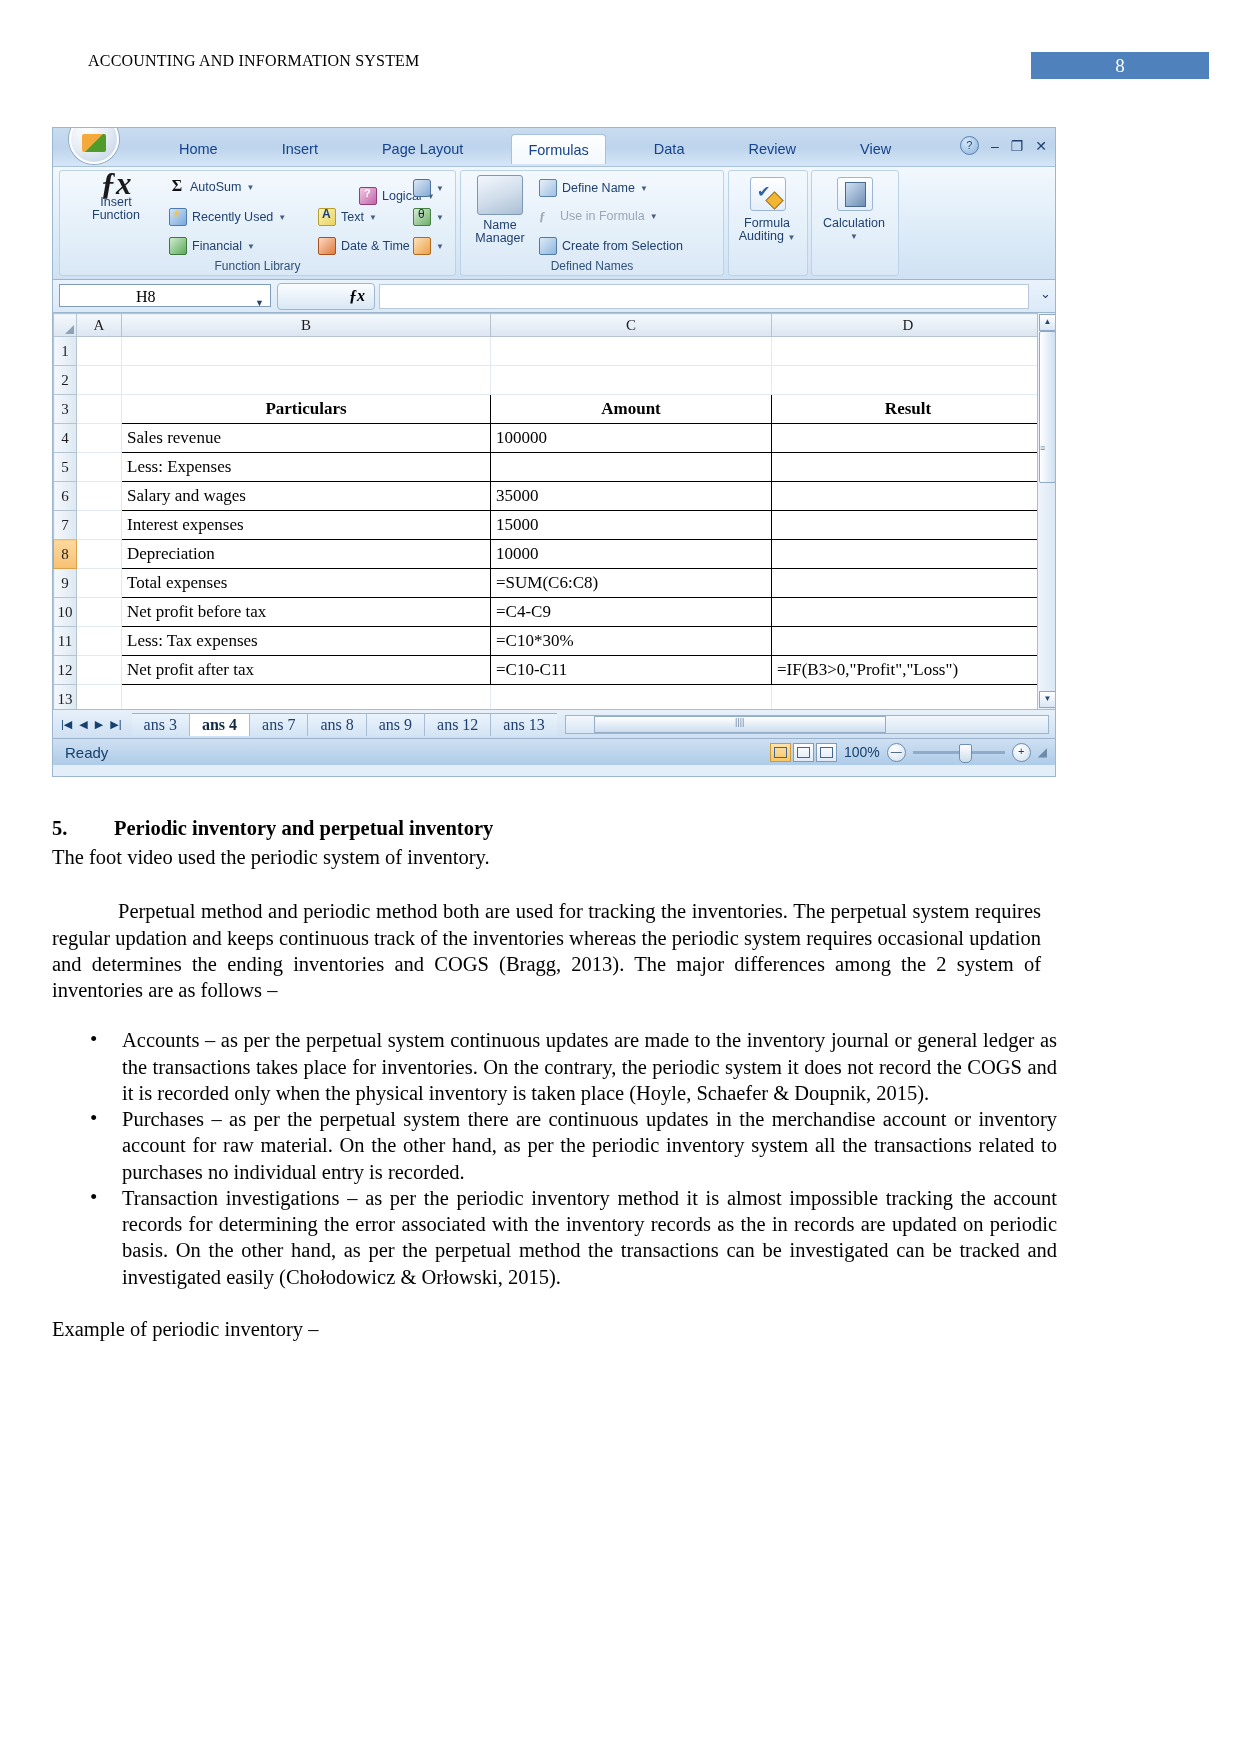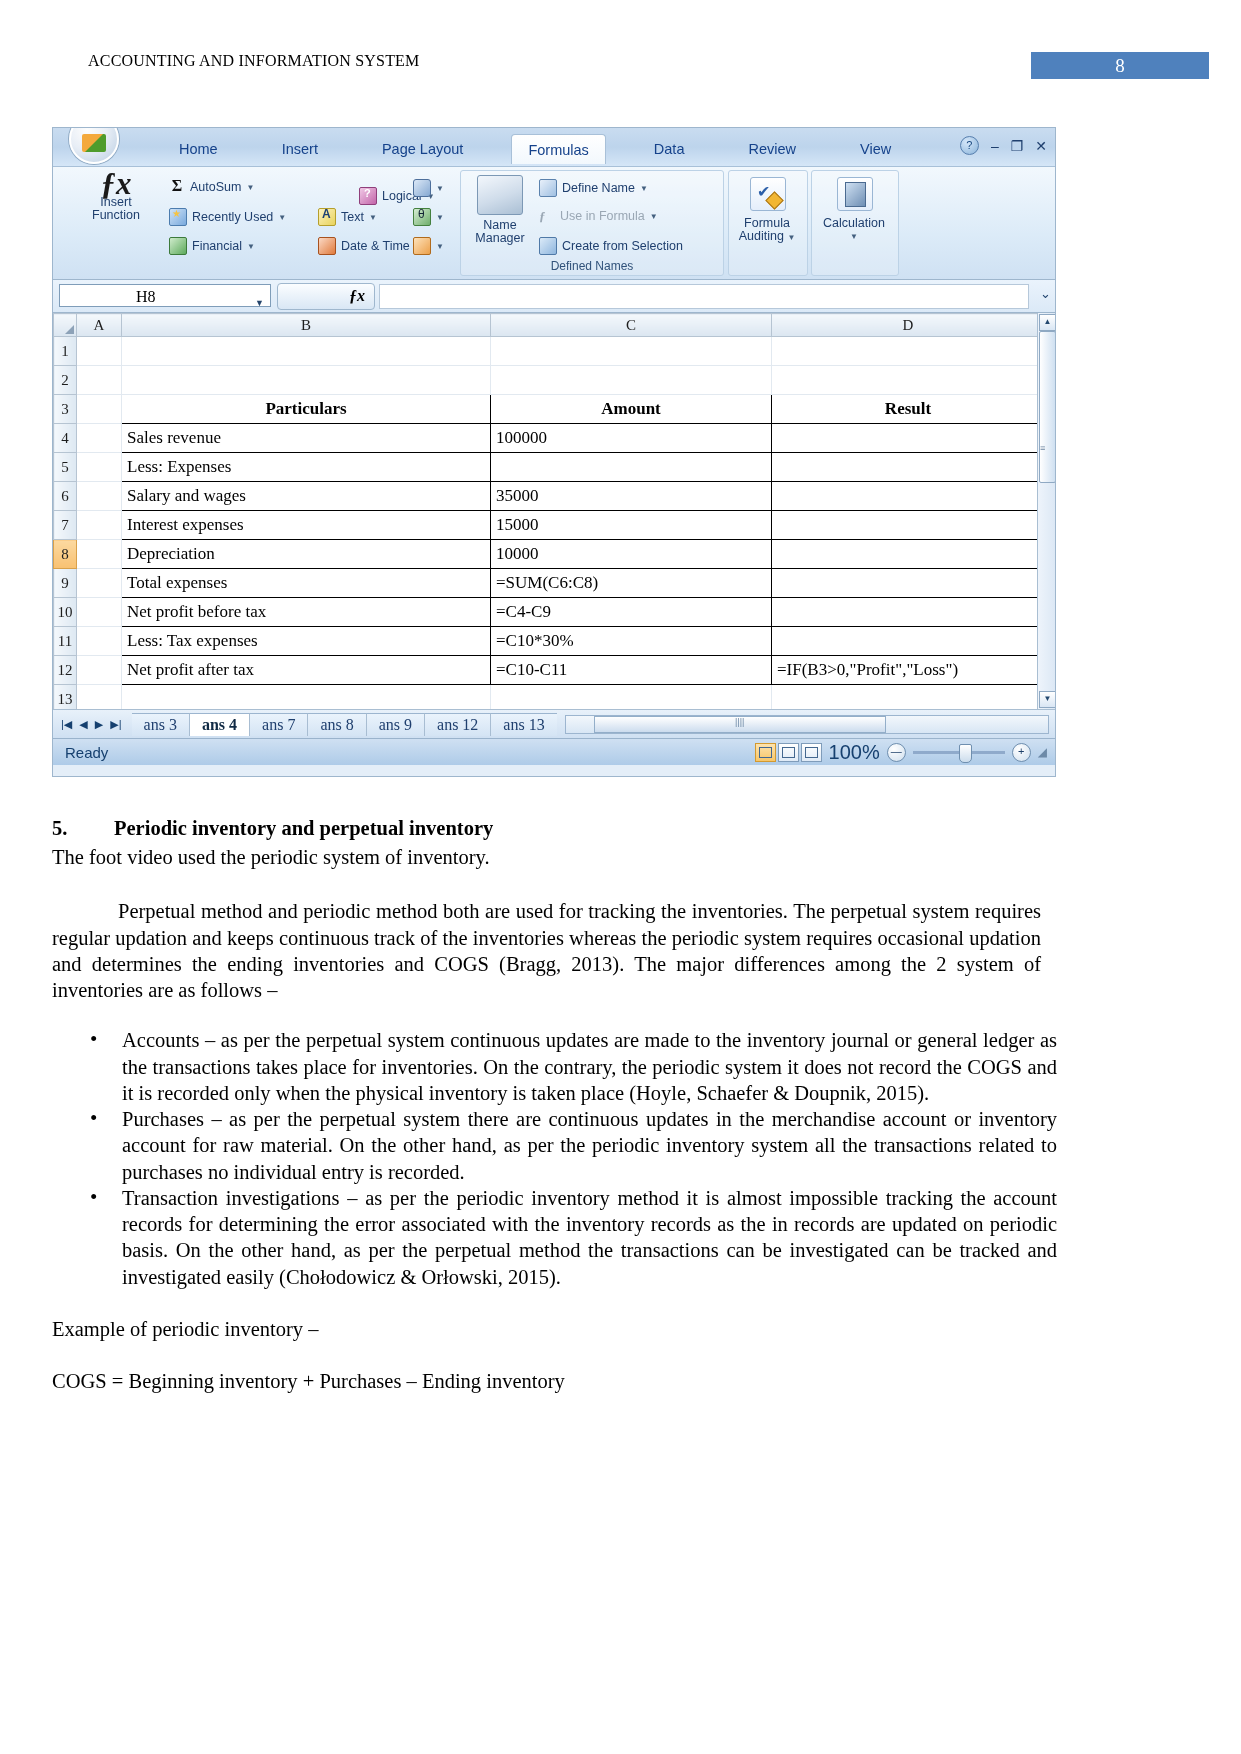--- a/index.html
+++ b/index.html
@@ -254,21 +254,21 @@
     border-top: 1px solid #9ab3cc;
     display: flex; align-items: center;
     font-family: Liberation Sans, sans-serif; font-size: 15px; color: #16406f;
   }
   .status-ready { padding-left: 12px; }
   .status-right { position: absolute; right: 8px; display: flex; align-items: center; gap: 7px; }
   .view-btns { display: flex; gap: 2px; }
   .vbtn { width: 19px; height: 17px; border: 1px solid #7f9cba; background: linear-gradient(to bottom,#ffffff,#dfeaf6); position: relative; }
   .vbtn.on { background: linear-gradient(to bottom,#fde3ae,#f7c668); border-color:#d3992f; }
   .vbtn i { position:absolute; left:3px; top:3px; right:3px; bottom:3px; border:1px solid #43678f; display:block; }
-  .zoom-pct { font-size: 20px; }
+  .zoom-pct { font-size: 14px; }
   .zoom-minus, .zoom-plus {
     width: 17px; height: 17px; border-radius: 50%;
     border: 1px solid #6f8faf; background: radial-gradient(circle at 35% 30%,#ffffff,#cfdfee);
     font-size: 11px; text-align: center; line-height: 15px; color:#1c3f69;
   }
   .zoom-track { width: 92px; height: 3px; background: #8faacb; position: relative; }
   .zoom-knob { position:absolute; left: 46px; top:-7px; width:11px; height:17px;
     background: linear-gradient(to bottom,#ffffff,#cbdcec); border:1px solid #6f8faf; border-radius:2px 2px 5px 5px;}
   .resize-grip { font-size: 12px; color:#6d8aa8; }
 
@@ -340,20 +340,23 @@
     <div class="win-btns">
       <span class="help-circle">?</span>
       <span>–</span>
       <span>❐</span>
       <span>✕</span>
     </div>
   </div>
 
   <div class="ribbon-body">
 
+    <div class="rgroup g-funclib">
+      <div class="rgroup-label">Function Library</div>
+    </div>
     <div class="big-btn" style="left:22px; top:10px; width:82px;">
       <div class="fx-mark">ƒ<i>x</i></div>
       <div style="margin-top:6px;">Insert</div>
       <div>Function</div>
     </div>
 
     <div class="mini-row" style="left:116px; top:12px;">
       <span class="ic ic-sigma">Σ</span>
       <span>AutoSum</span>
       <span class="caret">▼</span>
@@ -704,14 +707,13 @@
 
   <p class="para">Perpetual method and periodic method both are used for tracking the inventories. The perpetual system requires regular updation and keeps continuous track of the inventories whereas the periodic system requires occasional updation and determines the ending inventories and COGS (Bragg, 2013). The major differences among the 2 system of inventories are as follows –</p>
 
   <ul class="bullets">
     <li>Accounts – as per the perpetual system continuous updates are made to the inventory journal or general ledger as the transactions takes place for inventories. On the contrary, the periodic system it does not record the COGS and it is recorded only when the physical inventory is taken place (Hoyle, Schaefer &amp; Doupnik, 2015).</li>
     <li>Purchases – as per the perpetual system there are continuous updates in the merchandise account or inventory account for raw material. On the other hand, as per the periodic inventory system all the transactions related to purchases no individual entry is recorded.</li>
     <li>Transaction investigations – as per the periodic inventory method it is almost impossible tracking the account records for determining the error associated with the inventory records as the in records are updated on periodic basis. On the other hand, as per the perpetual method the transactions can be investigated can be tracked and investigated easily (Chołodowicz &amp; Orłowski, 2015).</li>
   </ul>
 
   <p class="tail">Example of periodic inventory –</p>
-  <p class="tail2">COGS = Beginning inventory + Purchases – Ending inventory</p>
 </div>
 
 </body></html>

